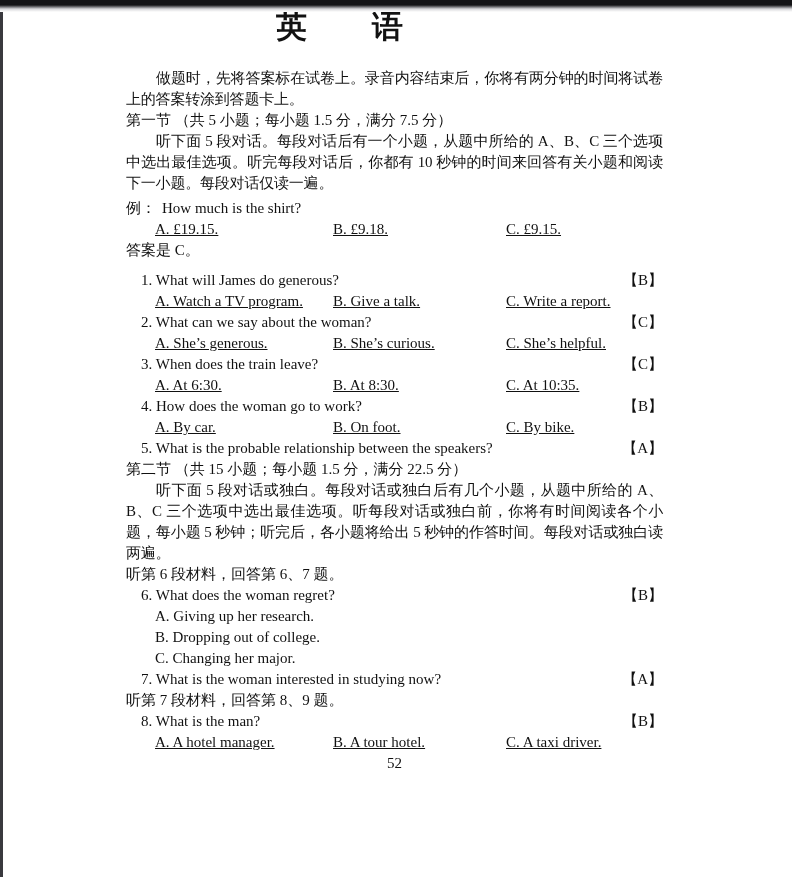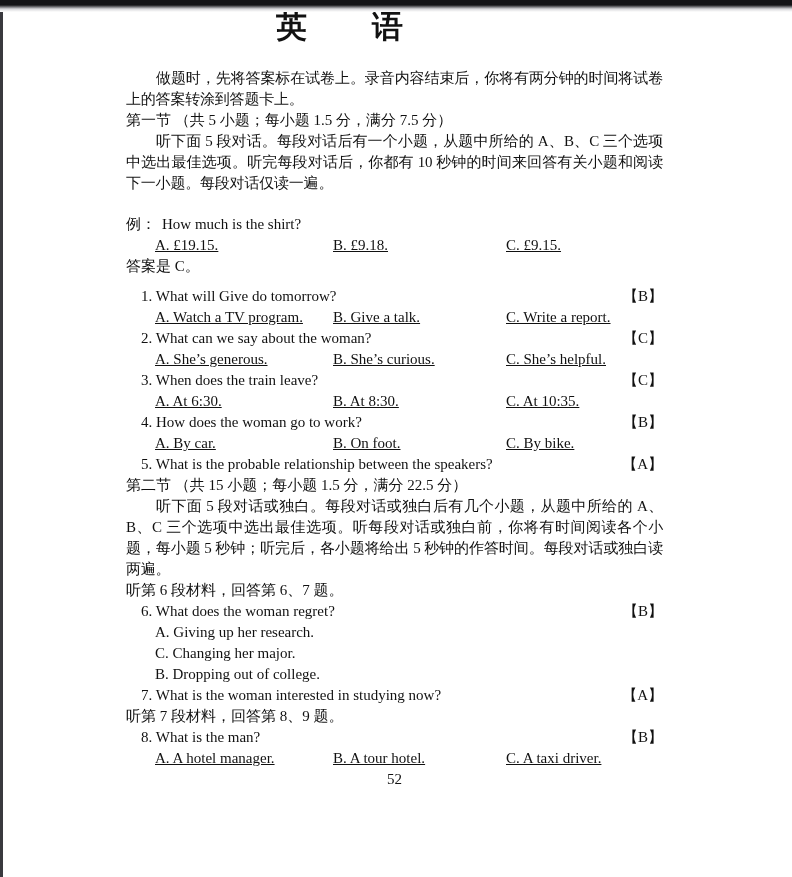--- a/index.html
+++ b/index.html
@@ -39,21 +39,21 @@
   .h-part {
     font-family: "Liberation Sans", "DejaVu Sans", sans-serif;
     font-weight: bold;
     font-size: 15.5px;
   }
   .indent {
     text-indent: 2em;
     text-align: justify;
     letter-spacing: -0.2px;
   }
-  .example { margin-top: 20px; }
+  .example { margin-top: 4px; }
   .ex-q { margin-left: 6px; }
   .opt-row { position: relative; height: 21px; }
   .opt { position: absolute; top: 0; white-space: nowrap; text-decoration: underline; }
   .opt.a { left: 29px; }
   .opt.b { left: 207px; }
   .opt.c { left: 380px; }
   .q-line { position: relative; padding-left: 15px; }
   .q-ans { position: absolute; right: 0; top: 0; }
   .opt-stack { padding-left: 29px; }
   #s1-questions { margin-top: 9px; }
@@ -79,21 +79,21 @@
       <p><span>例：</span><span class="ex-q">How much is the shirt?</span></p>
       <div class="opt-row">
         <span class="opt a">A. £19.15.</span>
         <span class="opt b">B. £9.18.</span>
         <span class="opt c">C. £9.15.</span>
       </div>
       <p>答案是 C。</p>
     </div>
 
     <div id="s1-questions">
-        <div class="q-line"><span class="q-num">1.</span><span class="q-text"> What will Give do tomorrow?</span><span class="q-ans">【B】</span></div>
+        <div class="q-line"><span class="q-num">1.</span><span class="q-text"> What will James do generous?</span><span class="q-ans">【B】</span></div>
         <div class="opt-row">
           <span class="opt a">A. Watch a TV program.</span>
           <span class="opt b">B. Give a talk.</span>
           <span class="opt c">C. Write a report.</span>
         </div>
         <div class="q-line"><span class="q-num">2.</span><span class="q-text"> What can we say about the woman?</span><span class="q-ans">【C】</span></div>
         <div class="opt-row">
           <span class="opt a">A. She’s generous.</span>
           <span class="opt b">B. She’s curious.</span>
           <span class="opt c">C. She’s helpful.</span>
@@ -113,22 +113,22 @@
         <div class="q-line"><span class="q-num">5.</span><span class="q-text"> What is the probable relationship between the speakers?</span><span class="q-ans">【A】</span></div>
       </div>
 
     <p>第二节 （共 15 小题；每小题 1.5 分，满分 22.5 分）</p>
     <p class="indent">听下面 5 段对话或独白。每段对话或独白后有几个小题，从题中所给的 A、B、C 三个选项中选出最佳选项。听每段对话或独白前，你将有时间阅读各个小题，每小题 5 秒钟；听完后，各小题将给出 5 秒钟的作答时间。每段对话或独白读两遍。</p>
 
     <div id="s2-blocks">
         <p class="material">听第 6 段材料，回答第 6、7 题。</p>
         <div class="q-line"><span class="q-num">6.</span><span class="q-text"> What does the woman regret?</span><span class="q-ans">【B】</span></div>
         <div class="opt-stack">A. Giving up her research.</div>
+        <div class="opt-stack">B. Dropping out of college.</div>
         <div class="opt-stack">C. Changing her major.</div>
-        <div class="opt-stack">B. Dropping out of college.</div>
         <div class="q-line"><span class="q-num">7.</span><span class="q-text"> What is the woman interested in studying now?</span><span class="q-ans">【A】</span></div>
         <p class="material">听第 7 段材料，回答第 8、9 题。</p>
         <div class="q-line"><span class="q-num">8.</span><span class="q-text"> What is the man?</span><span class="q-ans">【B】</span></div>
         <div class="opt-row">
           <span class="opt a">A. A hotel manager.</span>
           <span class="opt b">B. A tour hotel.</span>
           <span class="opt c">C. A taxi driver.</span>
         </div>
       </div>
 

